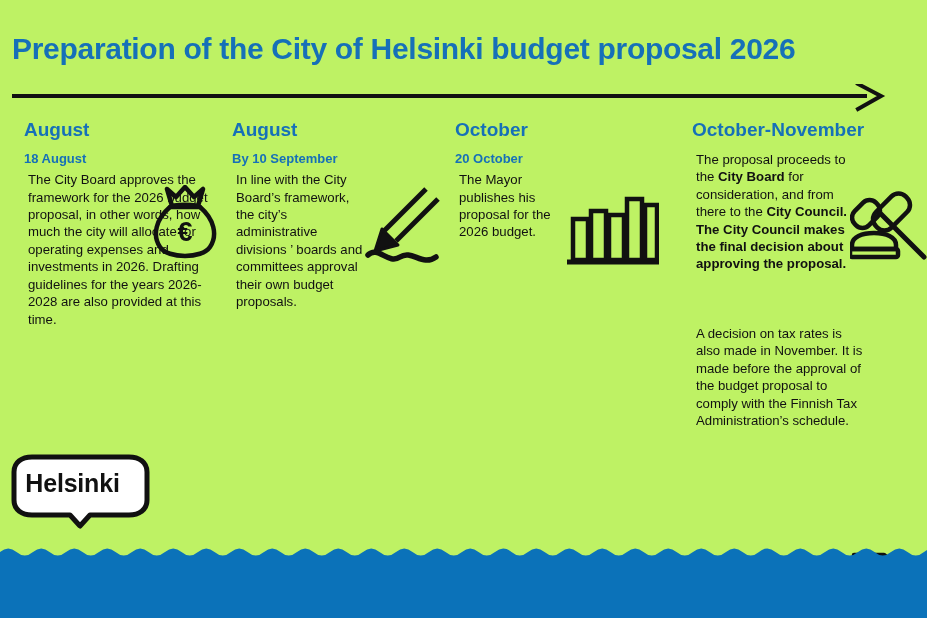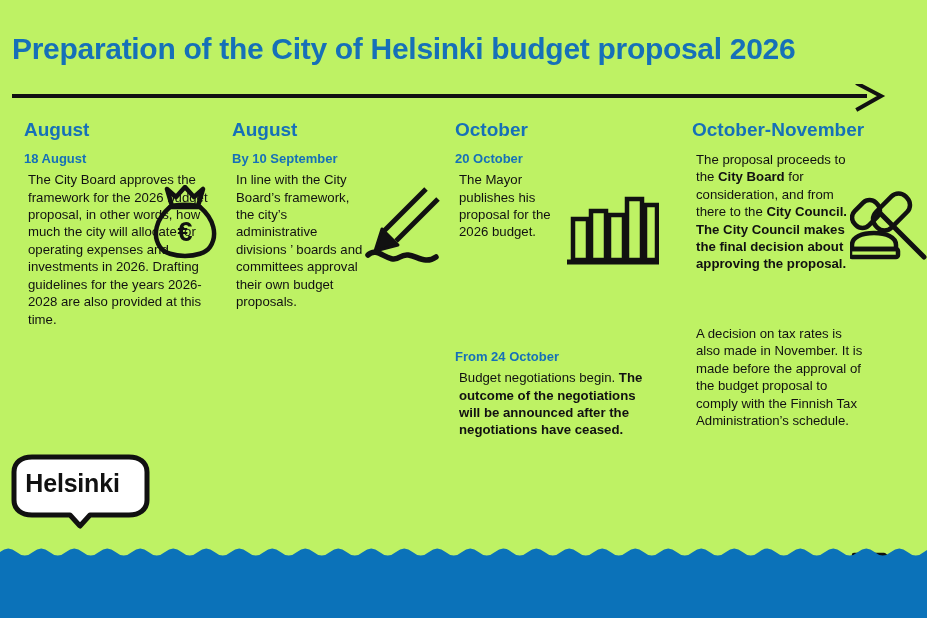--- a/index.html
+++ b/index.html
@@ -186,24 +186,20 @@
             <rect x="24" y="20" width="15" height="49"></rect>
             <rect x="42" y="24" width="15" height="45"></rect>
             <rect x="60" y="8" width="15" height="61"></rect>
             <rect x="78" y="14" width="12" height="55"></rect>
           </g>
           <line x1="0" y1="71" x2="92" y2="71" stroke="#111111" stroke-width="5"></line>
         </svg>
       </div>
     </div>
 
-    <div class="block" style="margin-top:108px;">
-      <div class="date-label">From 24 October</div>
-      <div class="body-text" id="c3-body2"><span>Budget negotiations begin. </span><b>The outcome of the negotiations will be announced after the negotiations have ceased.</b></div>
-    </div>
   </div>
 
   <div class="column" id="col-4">
     <div class="month-heading">October-November</div>
 
     <div class="block">
       <div class="body-text" id="c4-body"><span>The proposal proceeds to the </span><b>City Board</b><span> for consideration, and from there to the </span><b>City Council. The City Council makes the final decision about approving the proposal.</b></div>
 
       <div class="icon" id="icon-gavel">
         <svg width="80" height="86" viewBox="0 0 80 86" aria-hidden="true">

